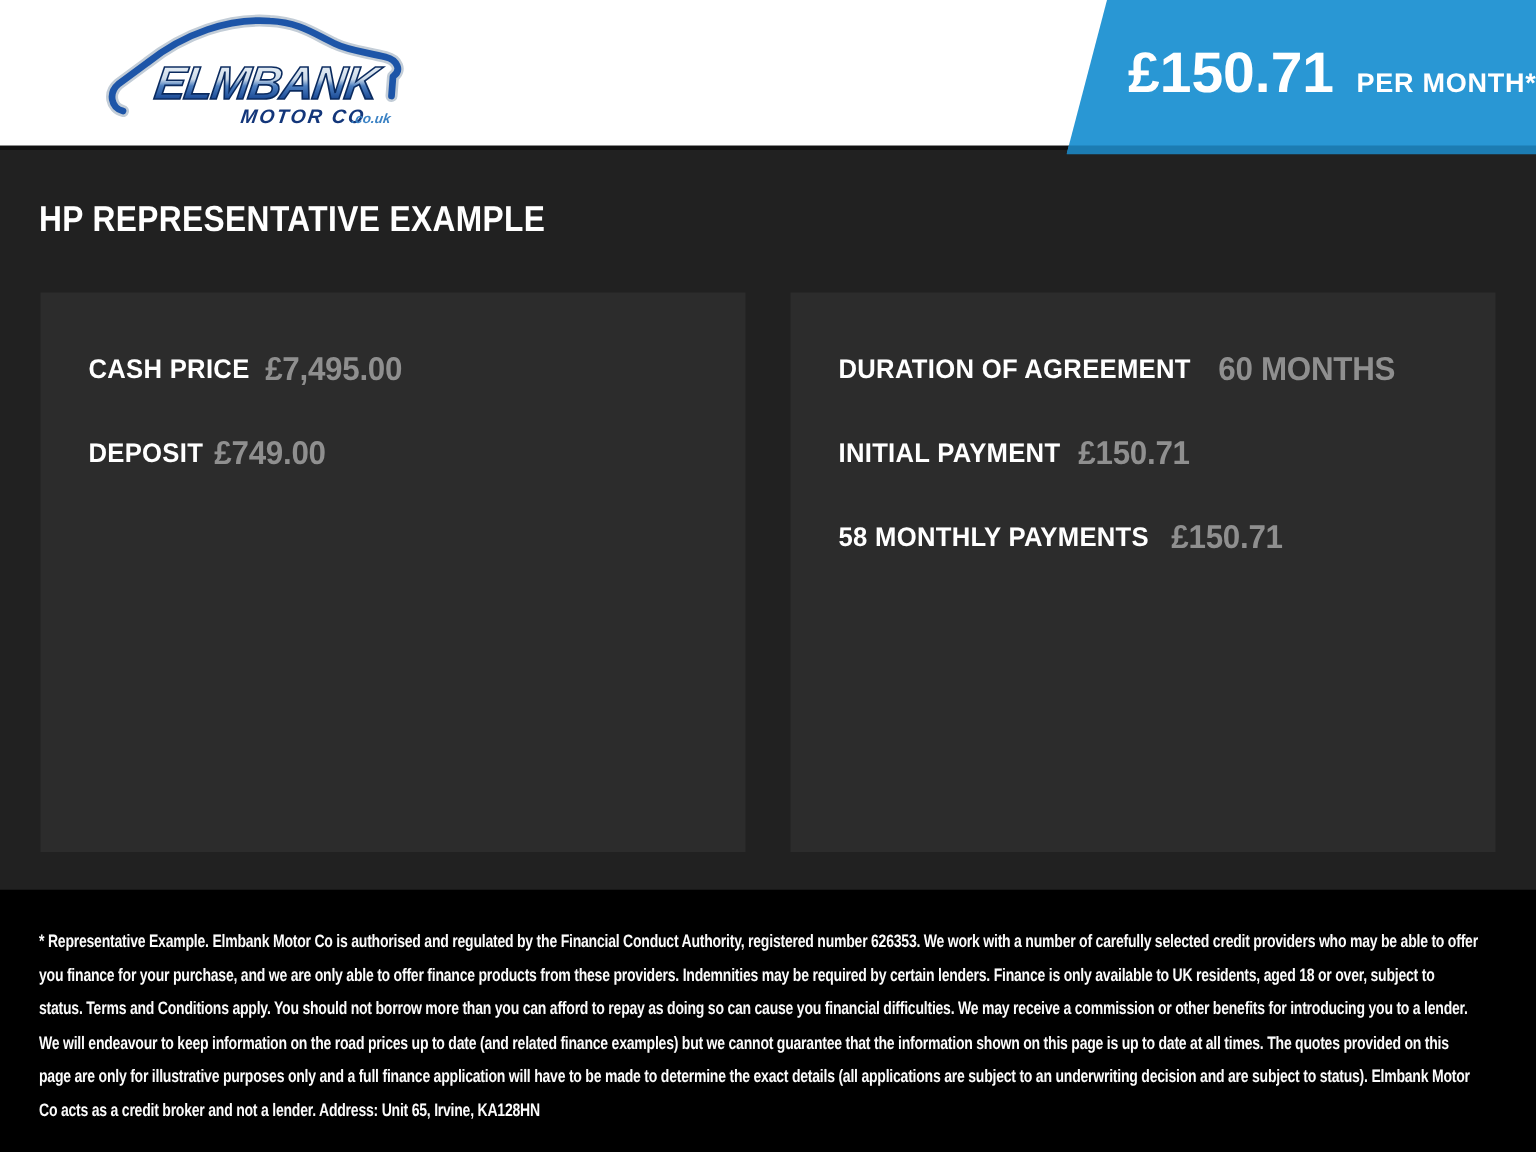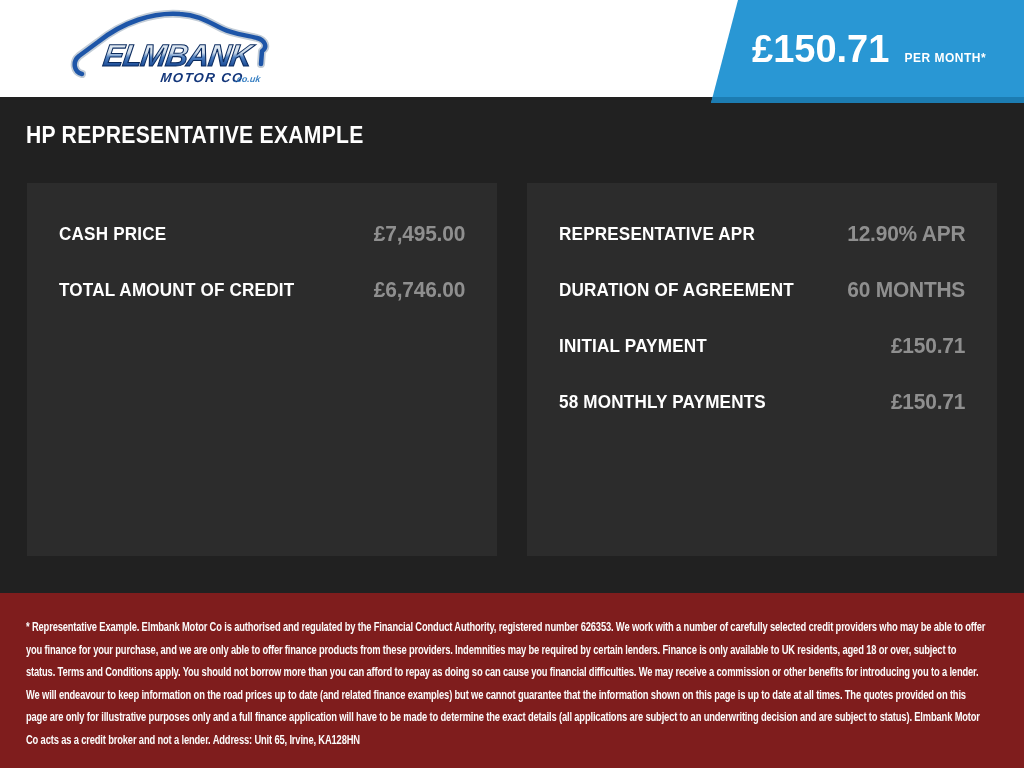--- a/index.html
+++ b/index.html
@@ -19,51 +19,51 @@
     clip-path:polygon(38px 0,100% 0,100% 100%,11px 100%);
   }
   .price-banner .shade{
     position:absolute;left:0;bottom:0;width:100%;height:6px;background:#1c7cb2;
   }
   .price-inner{
     position:absolute;left:52px;top:0;height:97px;display:flex;align-items:baseline;
     padding-top:27px;box-sizing:border-box;color:#ffffff;white-space:nowrap;
   }
   .price-amount{font-size:38px;font-weight:bold;letter-spacing:0px;line-height:44px;}
-  .price-suffix{font-size:12px;font-weight:bold;letter-spacing:.5px;margin-left:15px;}
+  .price-suffix{font-size:18px;font-weight:bold;letter-spacing:.5px;margin-left:15px;}
   
   .main{
-    position:absolute;left:0;top:85px;width:1024px;height:496px;
+    position:absolute;left:0;top:97px;width:1024px;height:496px;
     background:#212121;border-top:3px solid #121212;box-sizing:border-box;z-index:1;
   }
   .page-title{
     position:absolute;left:26px;top:33px;margin:0;color:#ffffff;
     font-size:24px;font-weight:bold;transform:scaleX(.88);transform-origin:left center;
     white-space:nowrap;letter-spacing:.3px;
   }
   .panel{
     position:absolute;top:95px;width:470px;height:373px;background:#2c2c2c;
     box-sizing:border-box;padding:23px 32px 0 32px;
   }
   .panel.left{left:27px;}
   .panel.right{left:527px;}
   .frow{
-    height:56px;display:flex;justify-content:space-between;align-items:center;
+    height:56px;display:flex;align-items:center;
   }
   .frow .lbl{
     color:#ffffff;font-size:18px;font-weight:bold;letter-spacing:.2px;
     transform:scaleX(.95);transform-origin:left center;white-space:nowrap;
   }
   .frow .val{
     color:#8f8f8f;font-size:22px;font-weight:bold;letter-spacing:-.2px;
     transform:scaleX(.95);transform-origin:right center;white-space:nowrap;
   }
   
   .footer{
-    position:absolute;left:0;top:593px;width:1024px;height:175px;background:#7f1d1d;
+    position:absolute;left:0;top:593px;width:1024px;height:175px;background:#000000;
   }
   .disclaimer{
     position:absolute;left:26px;top:11px;width:1233px;
     color:#fbfbfb;font-size:12px;font-weight:bold;line-height:22.5px;
     letter-spacing:-.2px;transform:scaleX(.78);transform-origin:left top;
   }
 </style>
 </head>
 <body>
 
@@ -105,30 +105,26 @@
 
 <div class="main">
   <h1 class="page-title">HP REPRESENTATIVE EXAMPLE</h1>
 
   <div class="panel left">
     <div class="frow">
       <span class="lbl">CASH PRICE</span>
       <span class="val">£7,495.00</span>
     </div>
     <div class="frow">
-      <span class="lbl">TOTAL AMOUNT OF CREDIT</span>
-      <span class="val">£6,746.00</span>
+      <span class="lbl">DEPOSIT</span>
+      <span class="val">£749.00</span>
     </div>
   </div>
 
   <div class="panel right">
-    <div class="frow">
-      <span class="lbl">REPRESENTATIVE APR</span>
-      <span class="val">12.90% APR</span>
-    </div>
     <div class="frow">
       <span class="lbl">DURATION OF AGREEMENT</span>
       <span class="val">60 MONTHS</span>
     </div>
     <div class="frow">
       <span class="lbl">INITIAL PAYMENT</span>
       <span class="val">£150.71</span>
     </div>
     <div class="frow">
       <span class="lbl">58 MONTHLY PAYMENTS</span>

